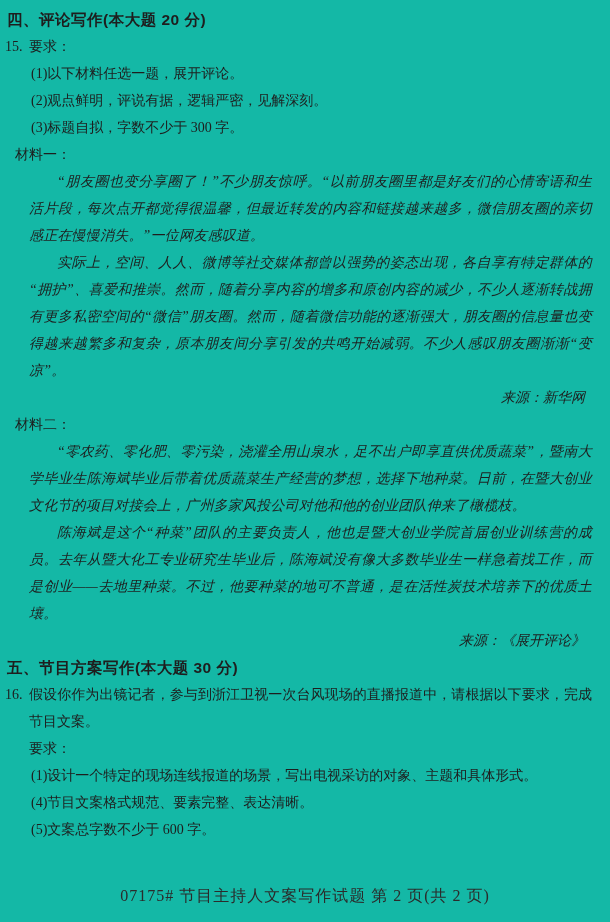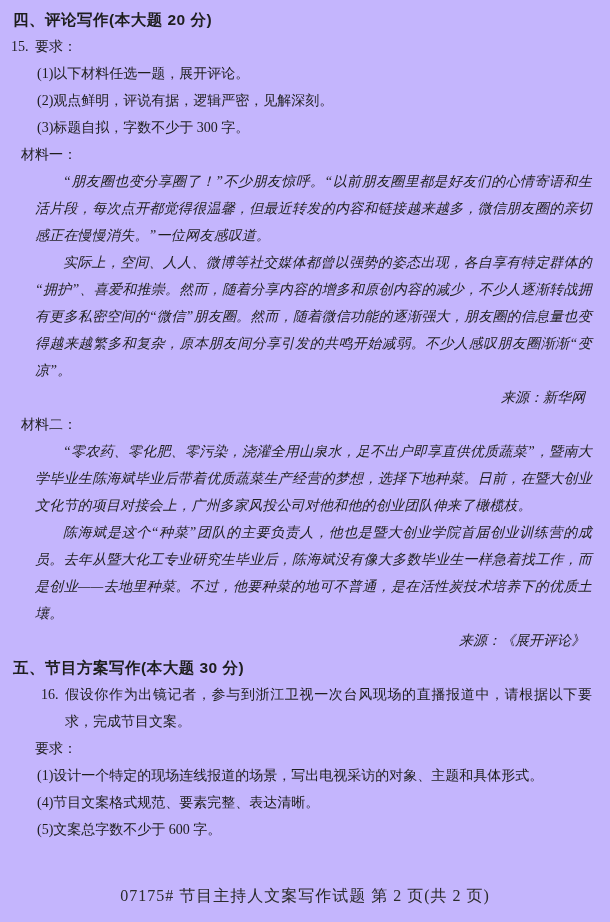--- a/index.html
+++ b/index.html
@@ -5,49 +5,48 @@
   html, body {
     margin: 0;
     padding: 0;
     background: #e8e8e8;
   }
   .page {
     position: relative;
     width: 610px;
     height: 922px;
     margin: 0 auto;
-    background: #c4b5fd;
+    background: #14b8a6;
     color: #1e1e1e;
     font-family: "Liberation Serif", "DejaVu Serif", serif;
     font-size: 14px;
     line-height: 27px;
     overflow: hidden;
     box-sizing: border-box;
-    padding: 6px 18px 0 11px;
+    padding: 6px 18px 0 5px;
   }
   .sec-heading {
     font-family: "Liberation Sans", "DejaVu Sans", sans-serif;
     font-weight: bold;
     font-size: 15.5px;
     margin-left: 2px;
     letter-spacing: 0.5px;
   }
   .q-line {
     position: relative;
     padding-left: 24px;
   }
   .q-num {
     position: absolute;
     left: 0;
     top: 0;
   }
   .q-intro {
     text-align: justify;
     text-align-last: left;
-    margin-left: 30px;
   }
   .req-label {
     margin-left: 24px;
   }
   .req-item {
     margin-left: 26px;
     text-align: justify;
     text-align-last: left;
   }
   .mat-label {

